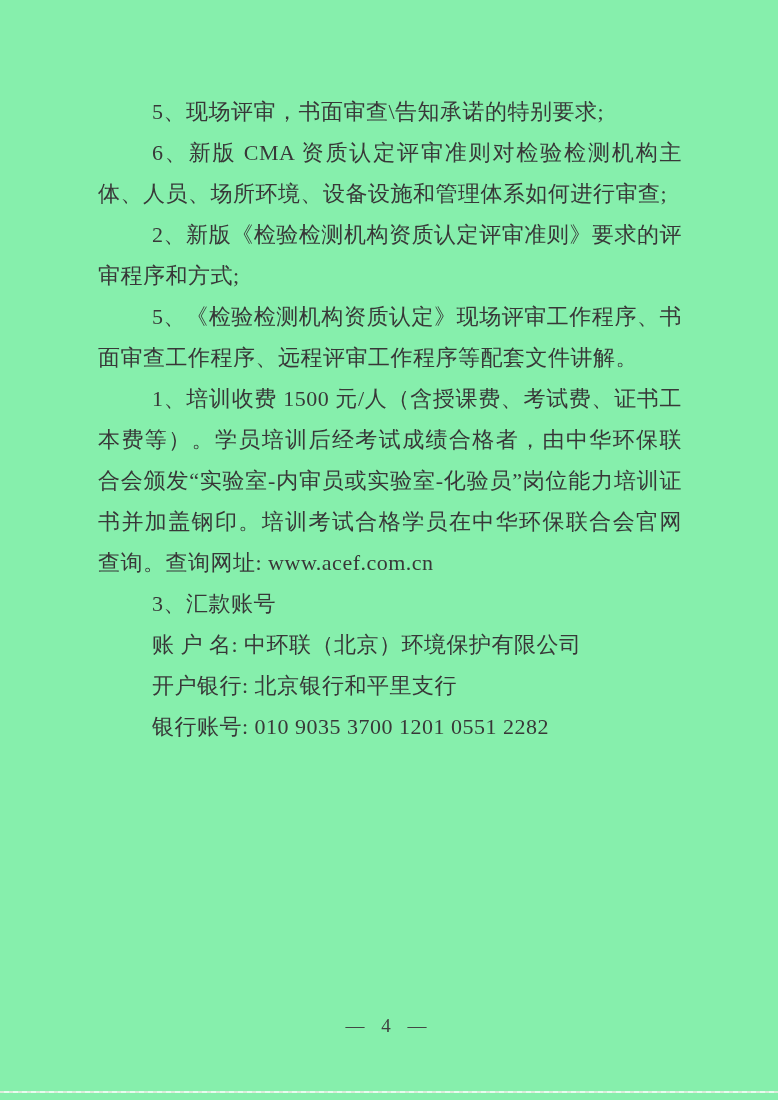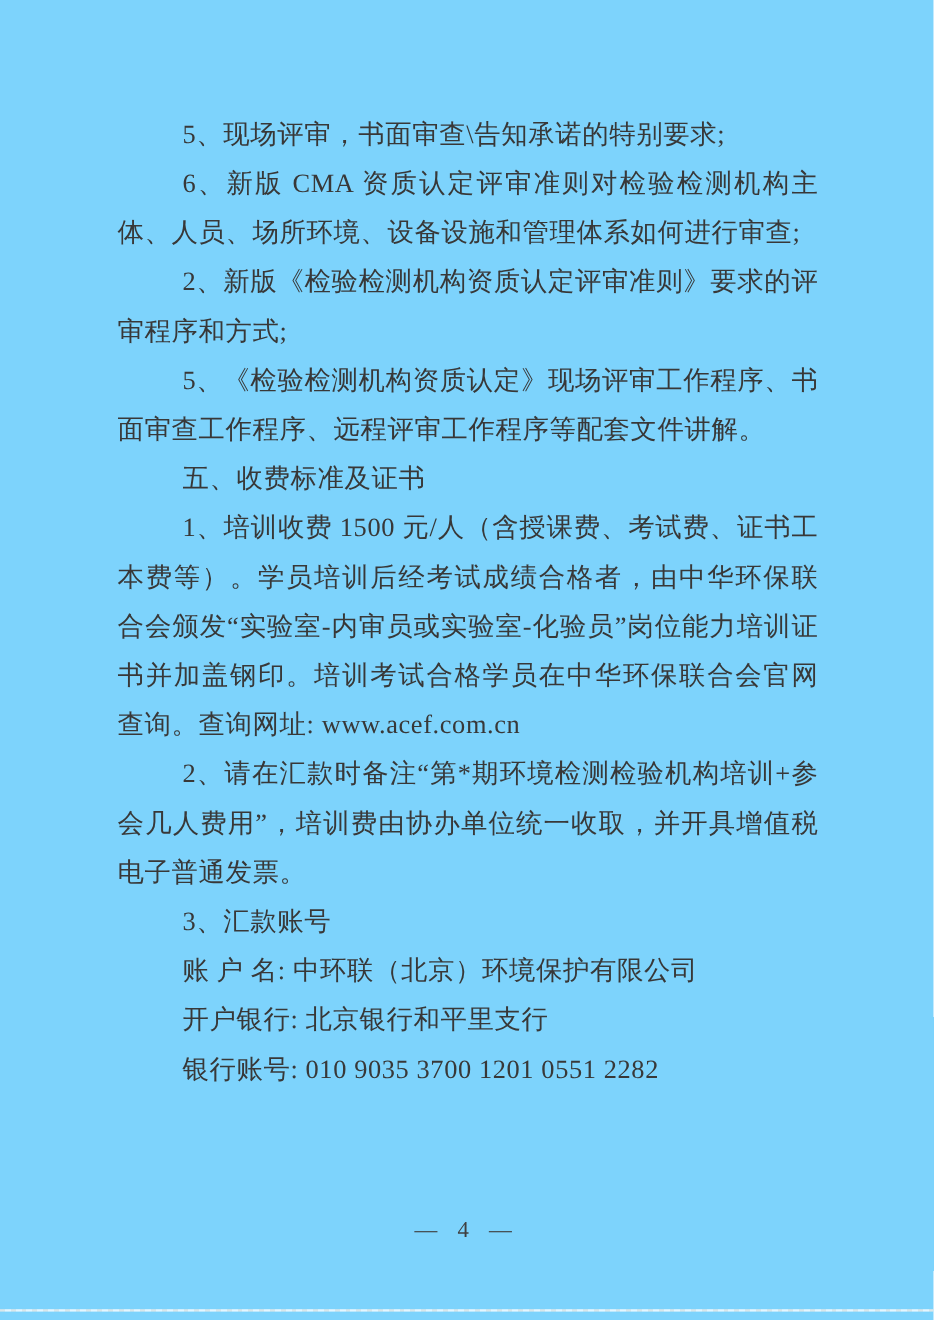--- a/index.html
+++ b/index.html
@@ -7,21 +7,21 @@
   body {
     width: 778px; height: 1100px;
     position: relative;
     font-family: "Liberation Serif", "DejaVu Serif", serif;
     overflow: hidden;
   }
   .page {
     position: absolute;
     left: 0; top: 0;
     width: 778px; height: 1100px;
-    background: #7dd3fc;
+    background: #86efac;
   }
   .doc-body {
     position: absolute;
     left: 98px; top: 91px;
     width: 584px;
     color: #383838;
     font-size: 22px;
     line-height: 41px;
     letter-spacing: 0.5px;
     text-align: justify;
@@ -51,23 +51,21 @@
 </style>
 </head>
 <body>
 
 <div class="page">
   <div class="doc-body">
     <p class="para">5、现场评审，书面审查\告知承诺的特别要求;</p>
     <p class="para">6、新版 CMA 资质认定评审准则对检验检测机构主体、人员、场所环境、设备设施和管理体系如何进行审查;</p>
     <p class="para">2、新版《检验检测机构资质认定评审准则》要求的评审程序和方式;</p>
     <p class="para">5、《检验检测机构资质认定》现场评审工作程序、书面审查工作程序、远程评审工作程序等配套文件讲解。</p>
-    <p class="para no-justify">五、收费标准及证书</p>
     <p class="para">1、培训收费 1500 元/人（含授课费、考试费、证书工本费等）。学员培训后经考试成绩合格者，由中华环保联合会颁发“实验室-内审员或实验室-化验员”岗位能力培训证书并加盖钢印。培训考试合格学员在中华环保联合会官网查询。查询网址: www.acef.com.cn</p>
-    <p class="para">2、请在汇款时备注“第*期环境检测检验机构培训+参会几人费用”，培训费由协办单位统一收取，并开具增值税电子普通发票。</p>
     <p class="para no-justify">3、汇款账号</p>
     <p class="para no-justify">账 户 名: 中环联（北京）环境保护有限公司</p>
     <p class="para no-justify">开户银行: 北京银行和平里支行</p>
     <p class="para no-justify">银行账号: 010 9035 3700 1201 0551 2282</p>
   </div>
 
   <div class="footer">— 4 —</div>
 
   <div class="scan-edge"></div>
 </div>

